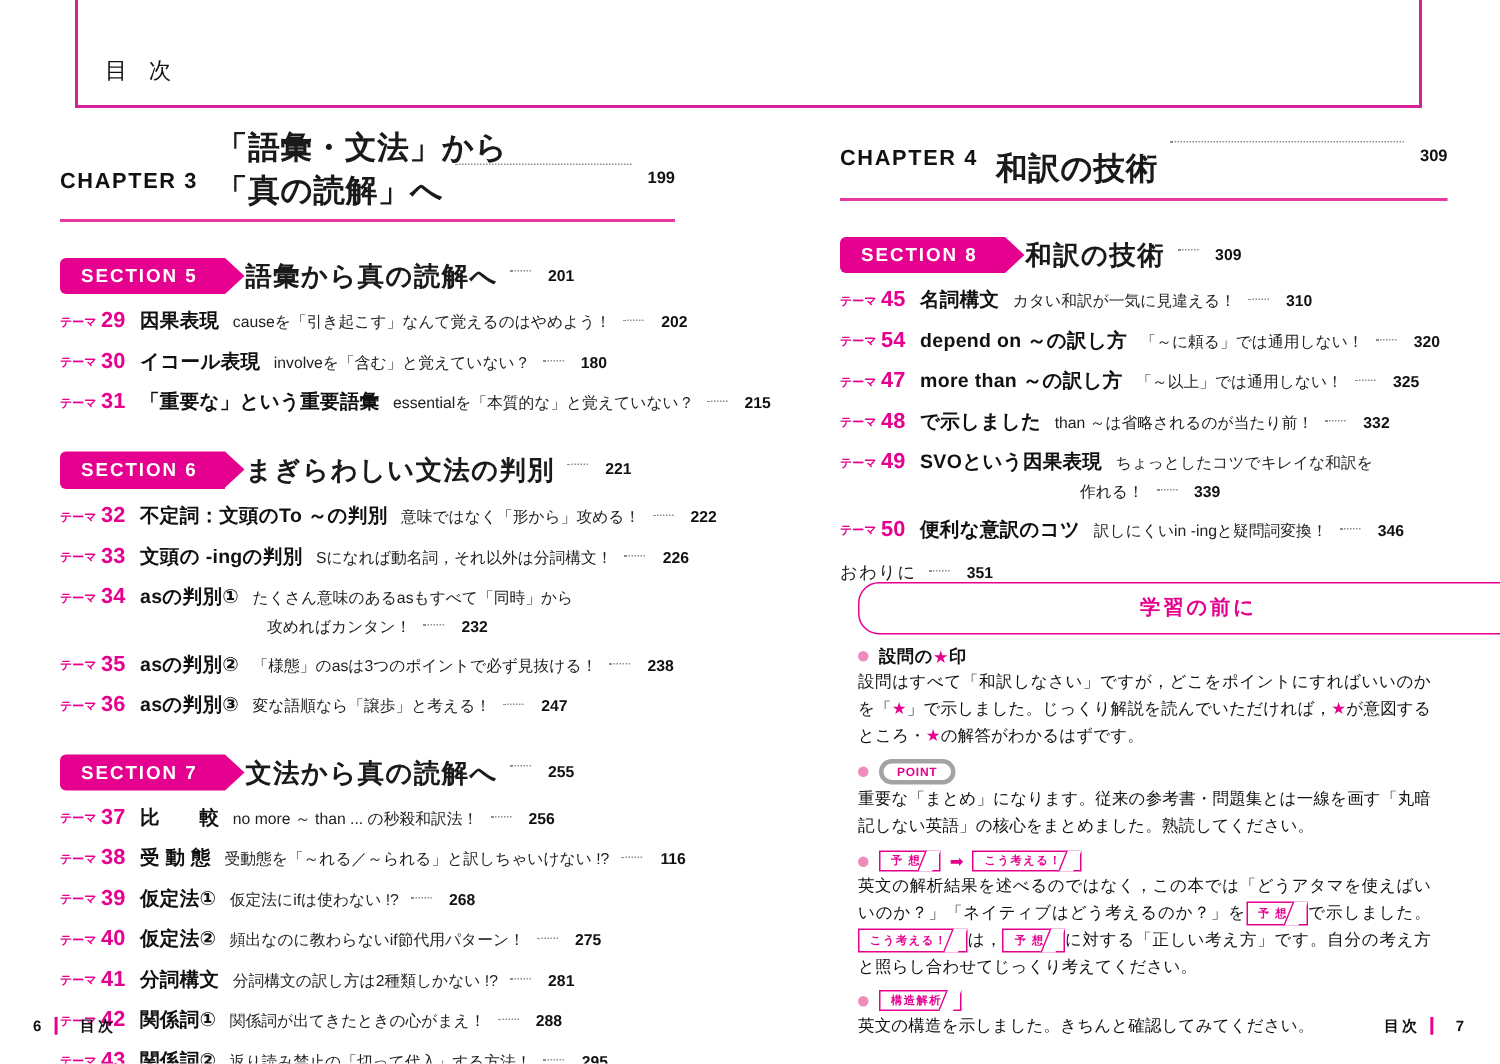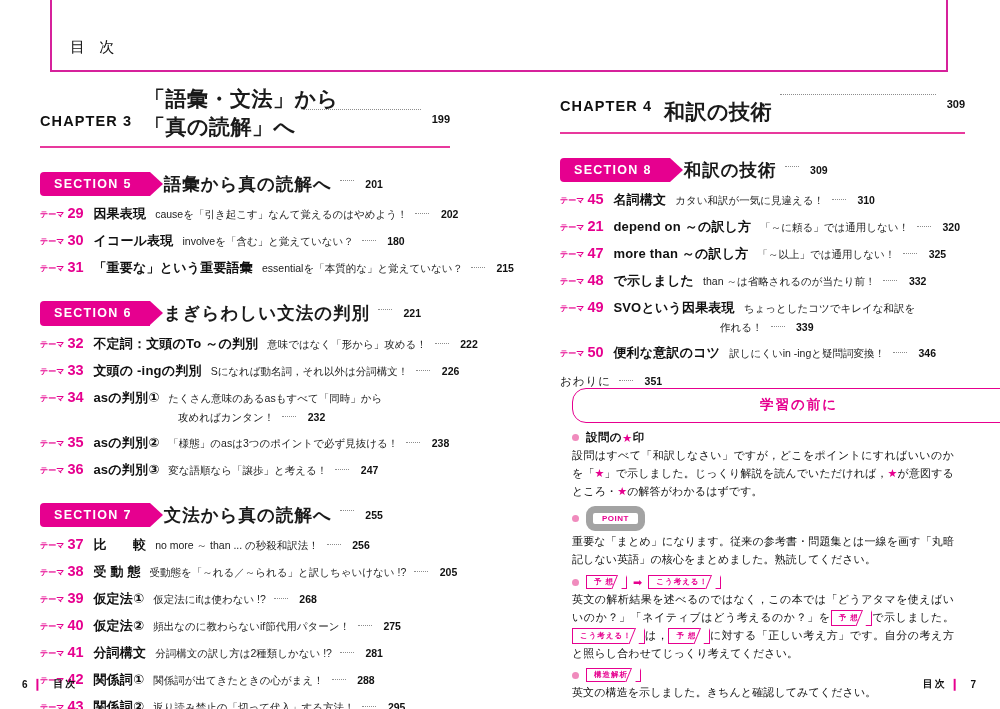--- a/index.html
+++ b/index.html
@@ -178,21 +178,21 @@
     font-size: 11.5px; font-weight: 700; color: #111; letter-spacing: 0.4px;
   }
   .star { color: #e6008f; }
   .intro-text {
     font-size: 11px; line-height: 1.62; color: #111;
     letter-spacing: 0.1px; font-weight: 400;
     text-align: justify;
   }
   .pill {
     display: inline-block;
-    border: 7px solid #a3a3a3;
+    border: 3px solid #a3a3a3;
     border-radius: 9px;
     color: #e6008f;
     font-size: 8px; font-weight: 700;
     padding: 1px 9px;
     letter-spacing: 0.5px;
     vertical-align: 1px;
   }
   .tag {
     display: inline-block;
     position: relative;
@@ -359,21 +359,21 @@
         <span class="leader"></span>
         <span class="pagenum">256</span>
       </div>
 
       <div class="theme-row">
         <span class="theme-tag">テーマ</span>
         <span class="theme-num">38</span>
         <span class="theme-title">受 動 態</span>
         <span class="theme-sub">受動態を「～れる／～られる」と訳しちゃいけない !?</span>
         <span class="leader"></span>
-        <span class="pagenum">205</span>
+        <span class="pagenum">116</span>
       </div>
 
       <div class="theme-row">
         <span class="theme-tag">テーマ</span>
         <span class="theme-num">39</span>
         <span class="theme-title">仮定法①</span>
         <span class="theme-sub">仮定法にifは使わない !?</span>
         <span class="leader"></span>
         <span class="pagenum">268</span>
       </div>
@@ -440,21 +440,21 @@
         <span class="theme-tag">テーマ</span>
         <span class="theme-num">45</span>
         <span class="theme-title">名詞構文</span>
         <span class="theme-sub">カタい和訳が一気に見違える！</span>
         <span class="leader"></span>
         <span class="pagenum">310</span>
       </div>
 
       <div class="theme-row">
         <span class="theme-tag">テーマ</span>
-        <span class="theme-num">21</span>
+        <span class="theme-num">54</span>
         <span class="theme-title">depend on ～の訳し方</span>
         <span class="theme-sub">「～に頼る」では通用しない！</span>
         <span class="leader"></span>
         <span class="pagenum">320</span>
       </div>
 
       <div class="theme-row">
         <span class="theme-tag">テーマ</span>
         <span class="theme-num">47</span>
         <span class="theme-title">more than ～の訳し方</span>

